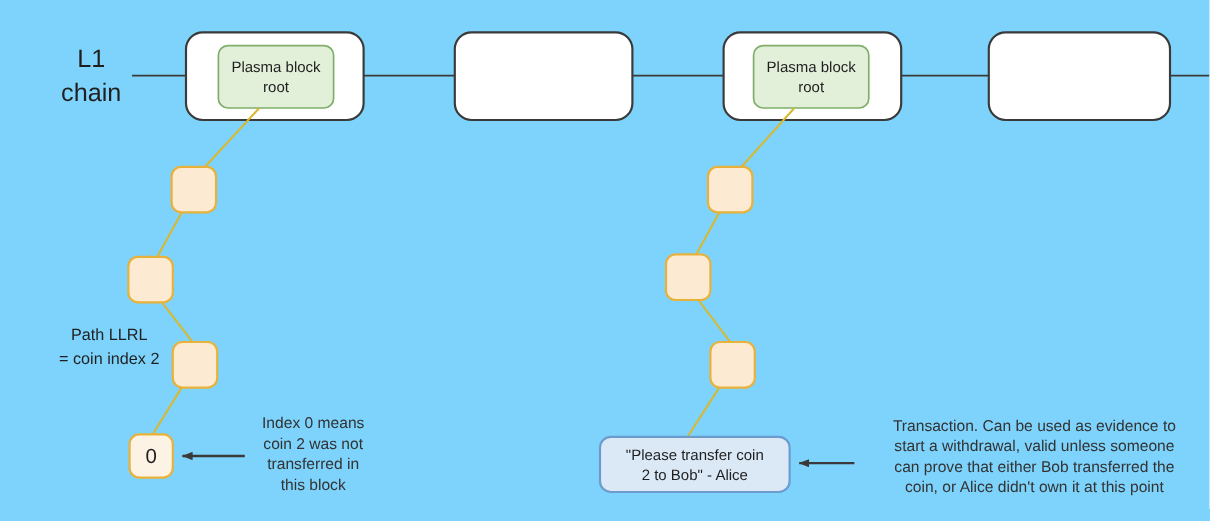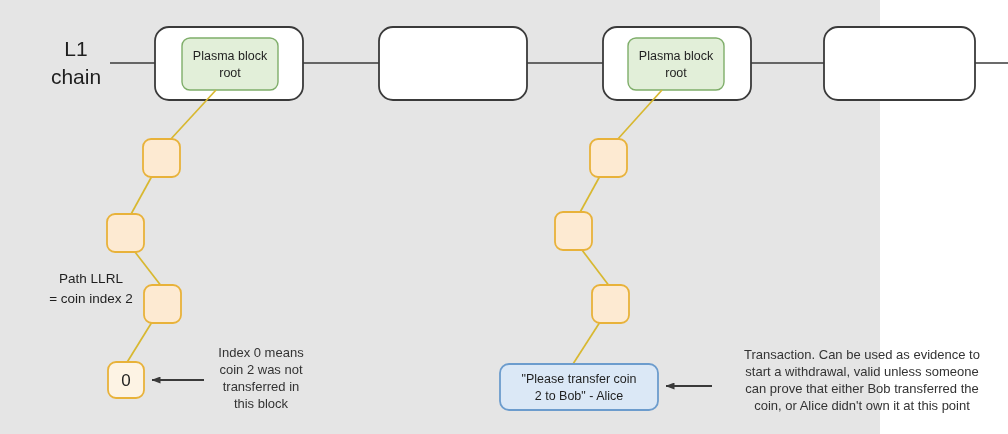--- a/index.html
+++ b/index.html
@@ -8,23 +8,23 @@
     background: #ffffff;
   }
   body {
     width: 1008px;
     height: 434px;
     font-family: "Liberation Sans", sans-serif;
     overflow: hidden;
   }
   #diagram-root {
     position: relative;
-    width: 880px;
+    width: 1008px;
     height: 434px;
-    background: #e5e5e5;
+    background: #7dd3fc;
   }
   svg.canvas {
     position: absolute;
     left: 0;
     top: 0;
     width: 1008px;
     height: 434px;
     display: block;
   }
   .node-text {

